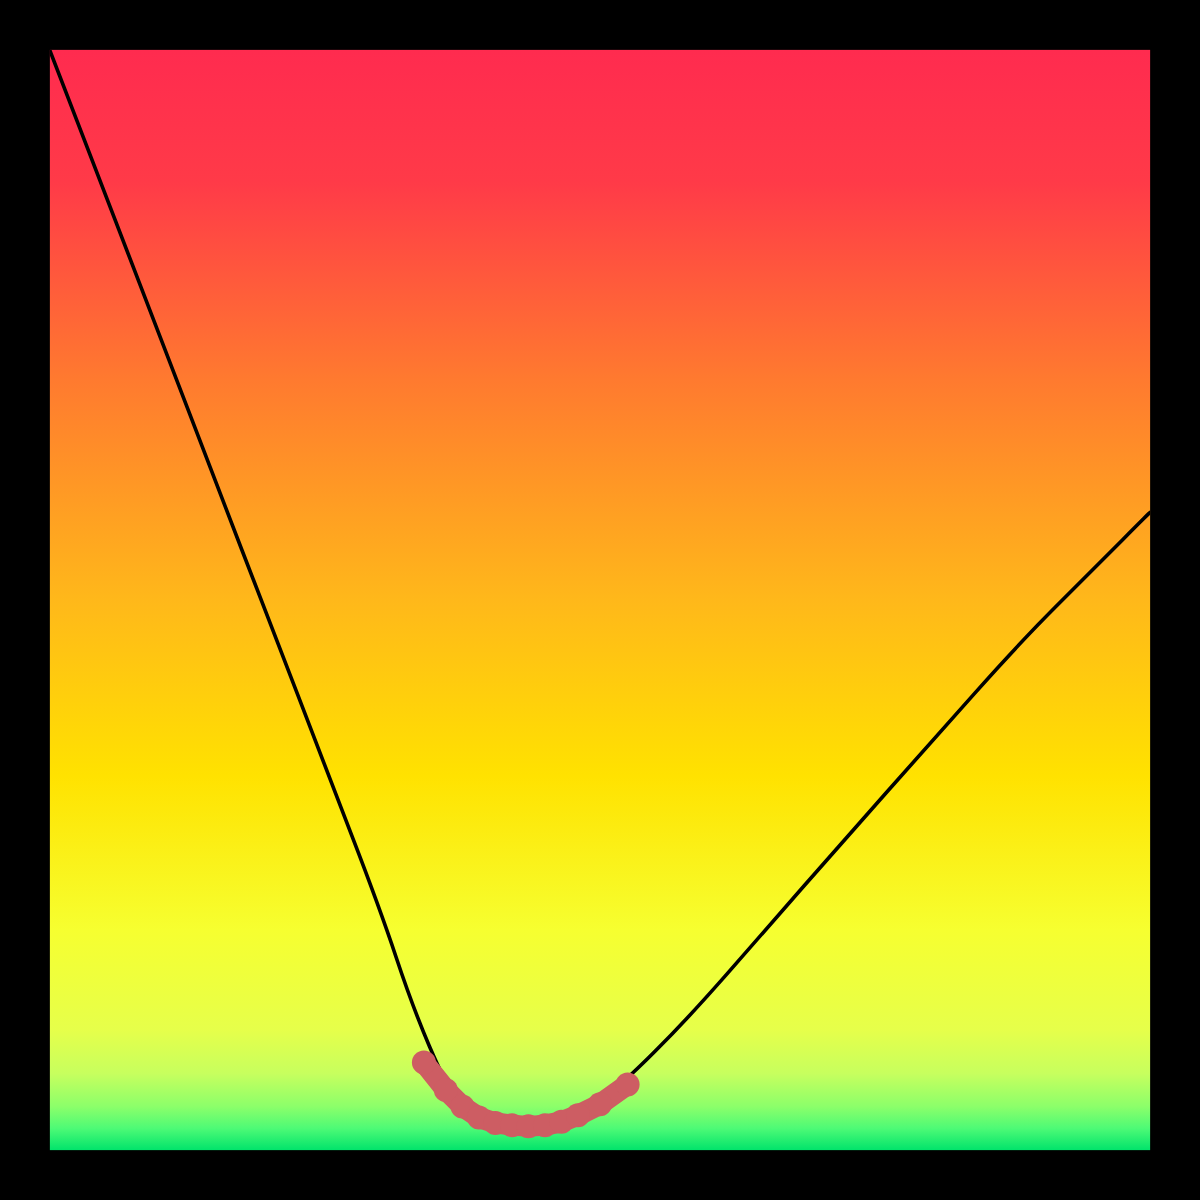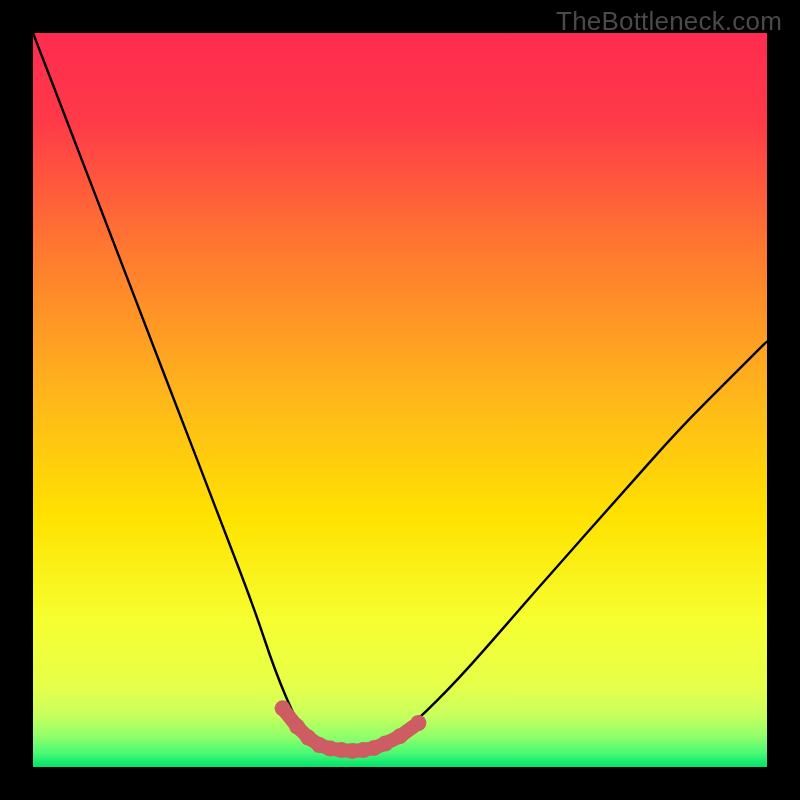--- a/index.html
+++ b/index.html
@@ -78,14 +78,13 @@
           <circle cx="308.3" cy="717.1" r="8" fill="#cd5d63"></circle>
           <circle cx="319.3" cy="717.9" r="8" fill="#cd5d63"></circle>
           <circle cx="330.3" cy="717.1" r="8" fill="#cd5d63"></circle>
           <circle cx="341.3" cy="714.9" r="8" fill="#cd5d63"></circle>
           <circle cx="352.3" cy="710.5" r="8" fill="#cd5d63"></circle>
           <circle cx="367.0" cy="703.2" r="8" fill="#cd5d63"></circle>
           <circle cx="385.4" cy="690.0" r="8" fill="#cd5d63"></circle>
         </g>
     </svg>
   </div>
-  <div class="watermark">TheBottleneck.com</div>
 </div>
 
 </body></html>

